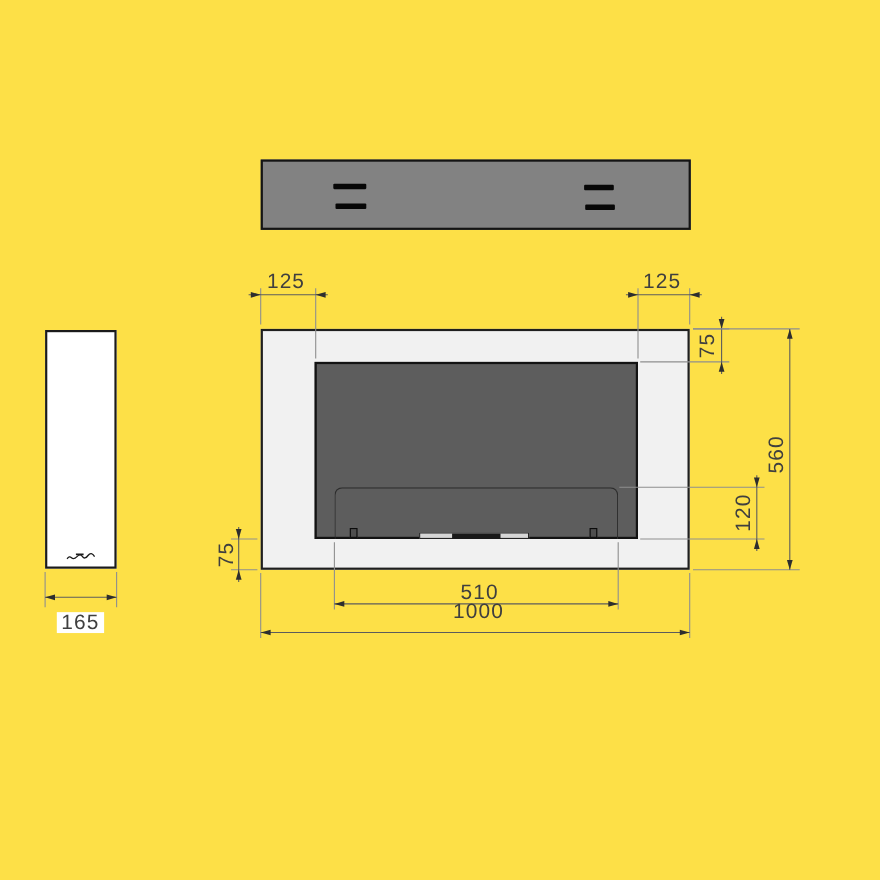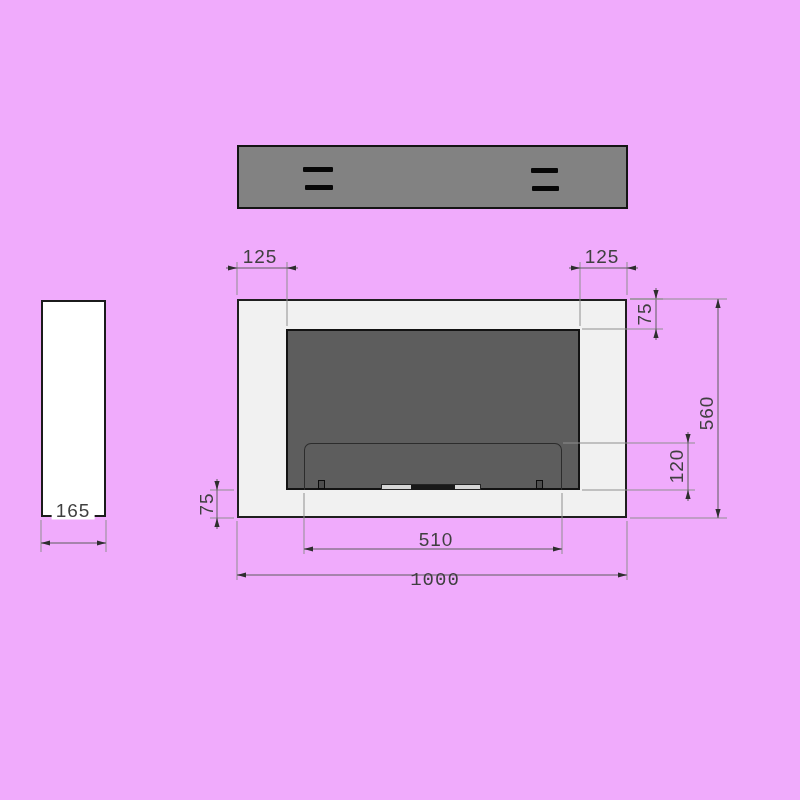--- a/index.html
+++ b/index.html
@@ -1,17 +1,17 @@
 <!DOCTYPE html>
 <html><head>
 <meta charset="utf-8">
 <style>
   html,body{margin:0;padding:0;background:#ffffff;}
   .stage{
-    position:relative;width:800px;height:800px;background:#f0abfc;overflow:hidden;
+    position:relative;width:800px;height:800px;background:#fde047;overflow:hidden;
     font-family:"Liberation Sans","DejaVu Sans",sans-serif;
   }
   .stage *{box-sizing:border-box;}
   .layer{position:absolute;inset:0;}
   
   .top-view{
     position:absolute;left:237px;top:145px;width:391px;height:64px;
     background:#828282;border:2px solid #141414;
   }
   .slot{position:absolute;background:#070707;border-radius:1px;}
@@ -144,17 +144,17 @@
   </svg>
 
   <div class="layer">
     <span class="dlabel" style="left:260px;top:256px;">125</span>
     <span class="dlabel" style="left:602px;top:256px;">125</span>
     <span class="dlabel rot" style="left:644px;top:314px;">75</span>
     <span class="dlabel rot" style="left:706px;top:413px;">560</span>
     <span class="dlabel rot" style="left:676px;top:466px;">120</span>
     <span class="dlabel rot" style="left:206px;top:504px;">75</span>
     <span class="dlabel" style="left:436px;top:539px;">510</span>
-    <span class="dlabel" style="left:435px;top:580px;font-family:Liberation Mono, monospace;">1000</span>
-    <span class="dlabel gap" style="left:73px;top:510px;">165</span>
+    <span class="dlabel" style="left:435px;top:556px;">1000</span>
+    <span class="dlabel gap" style="left:73px;top:566px;">165</span>
   </div>
 
 </div>
 
 </body></html>

